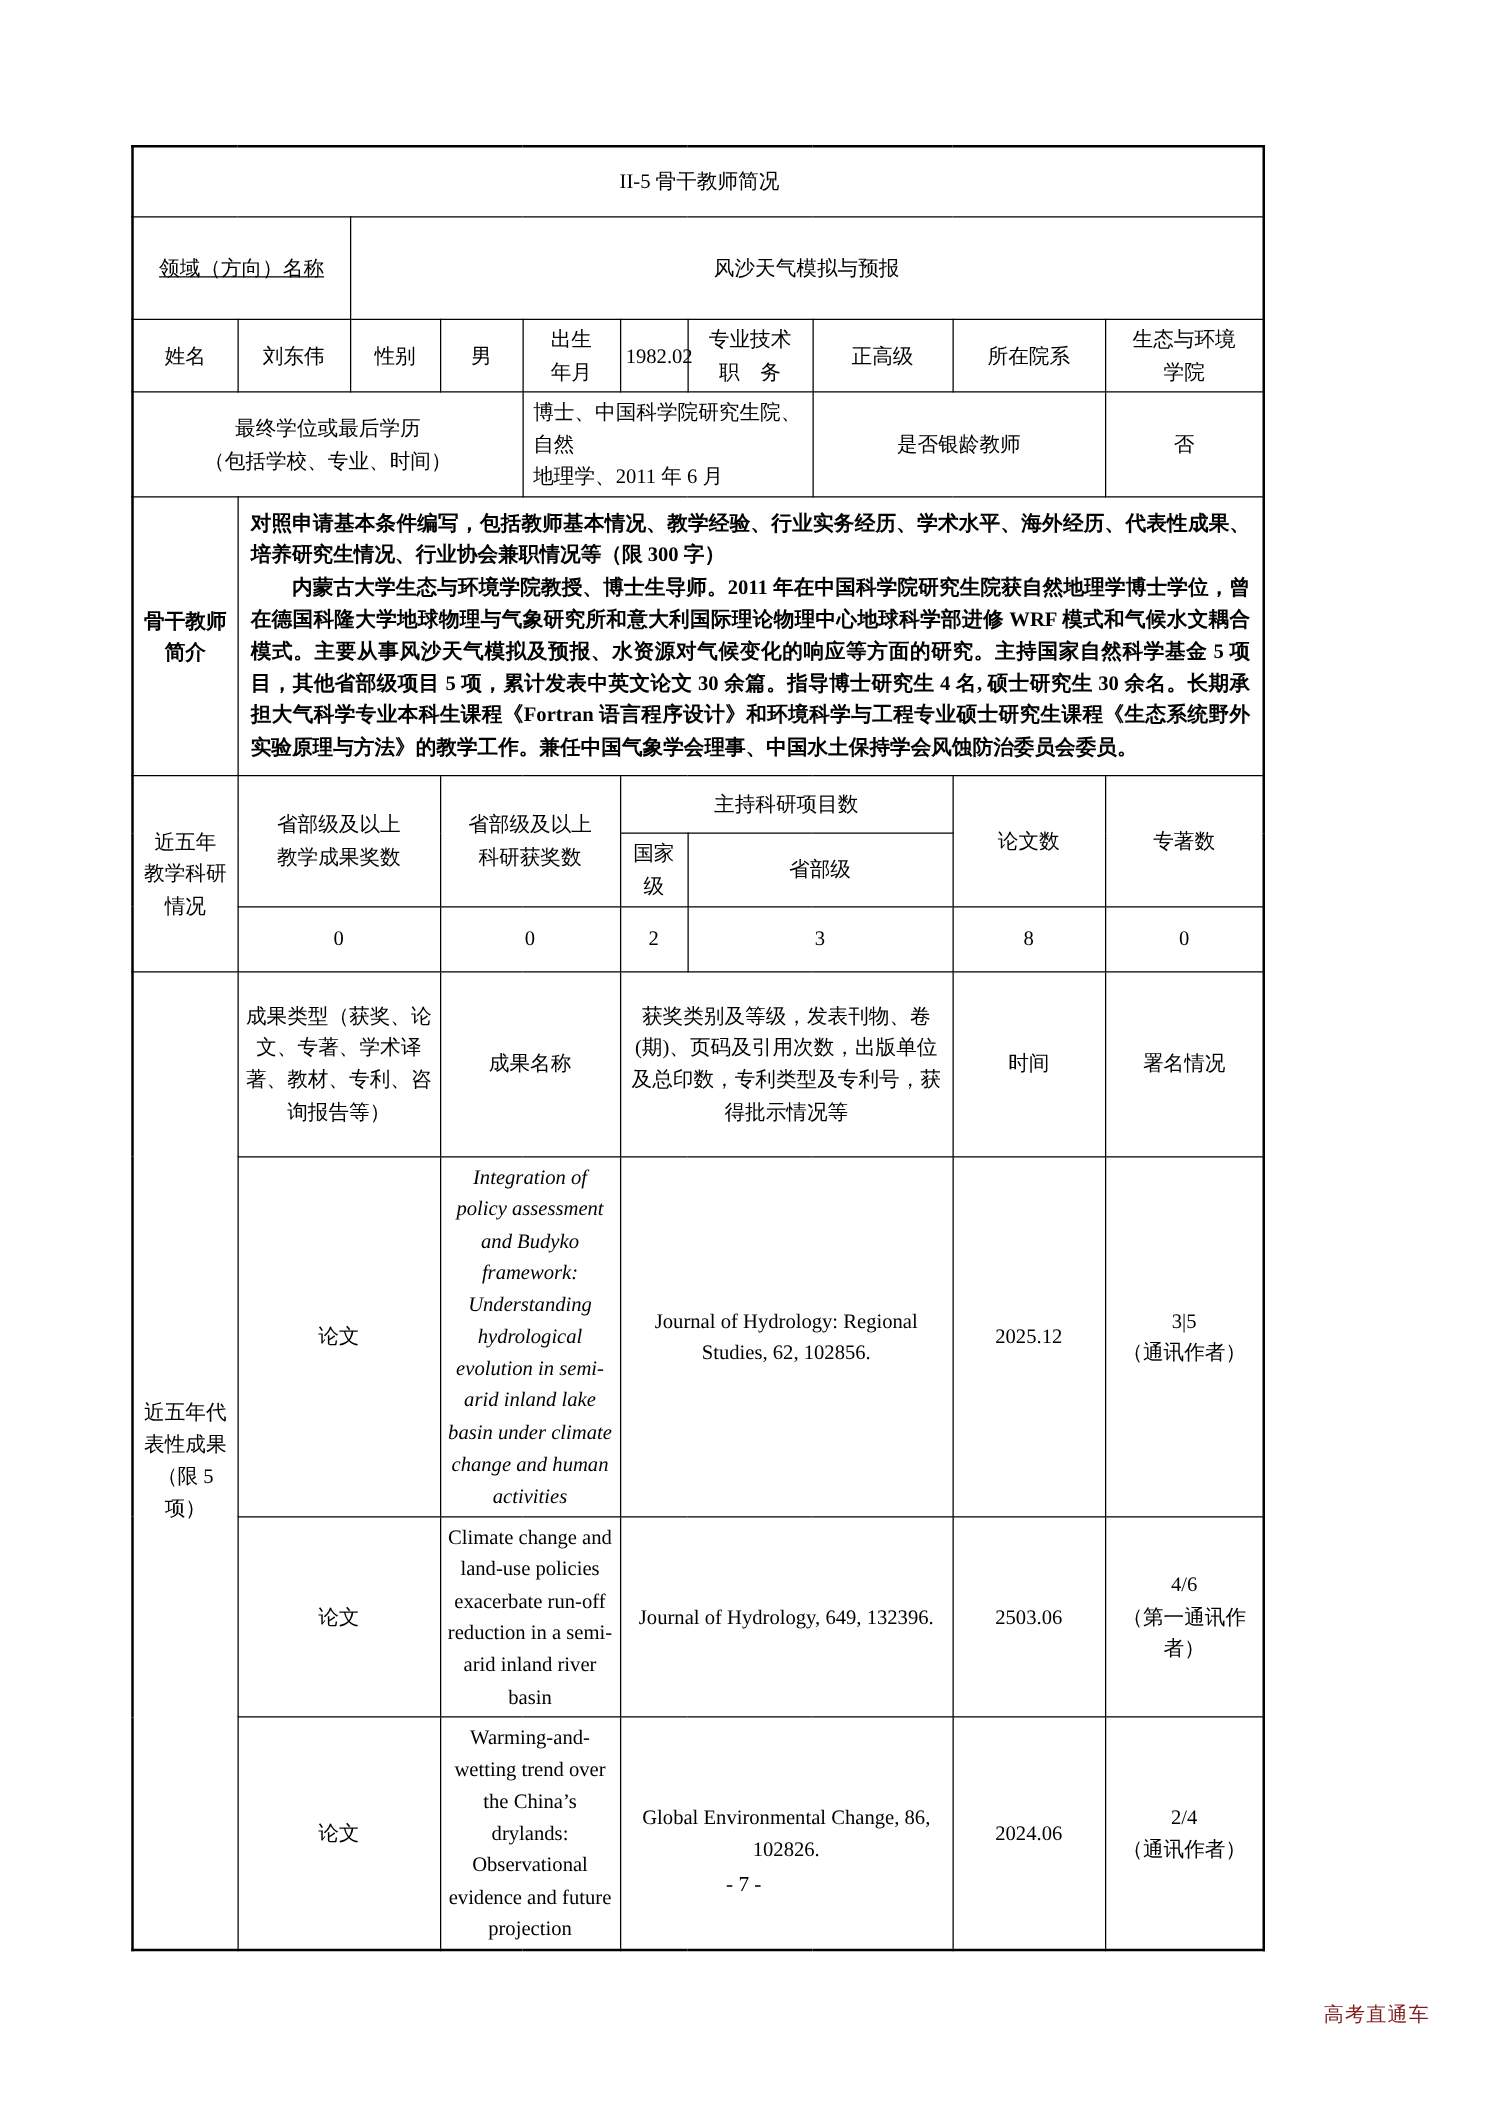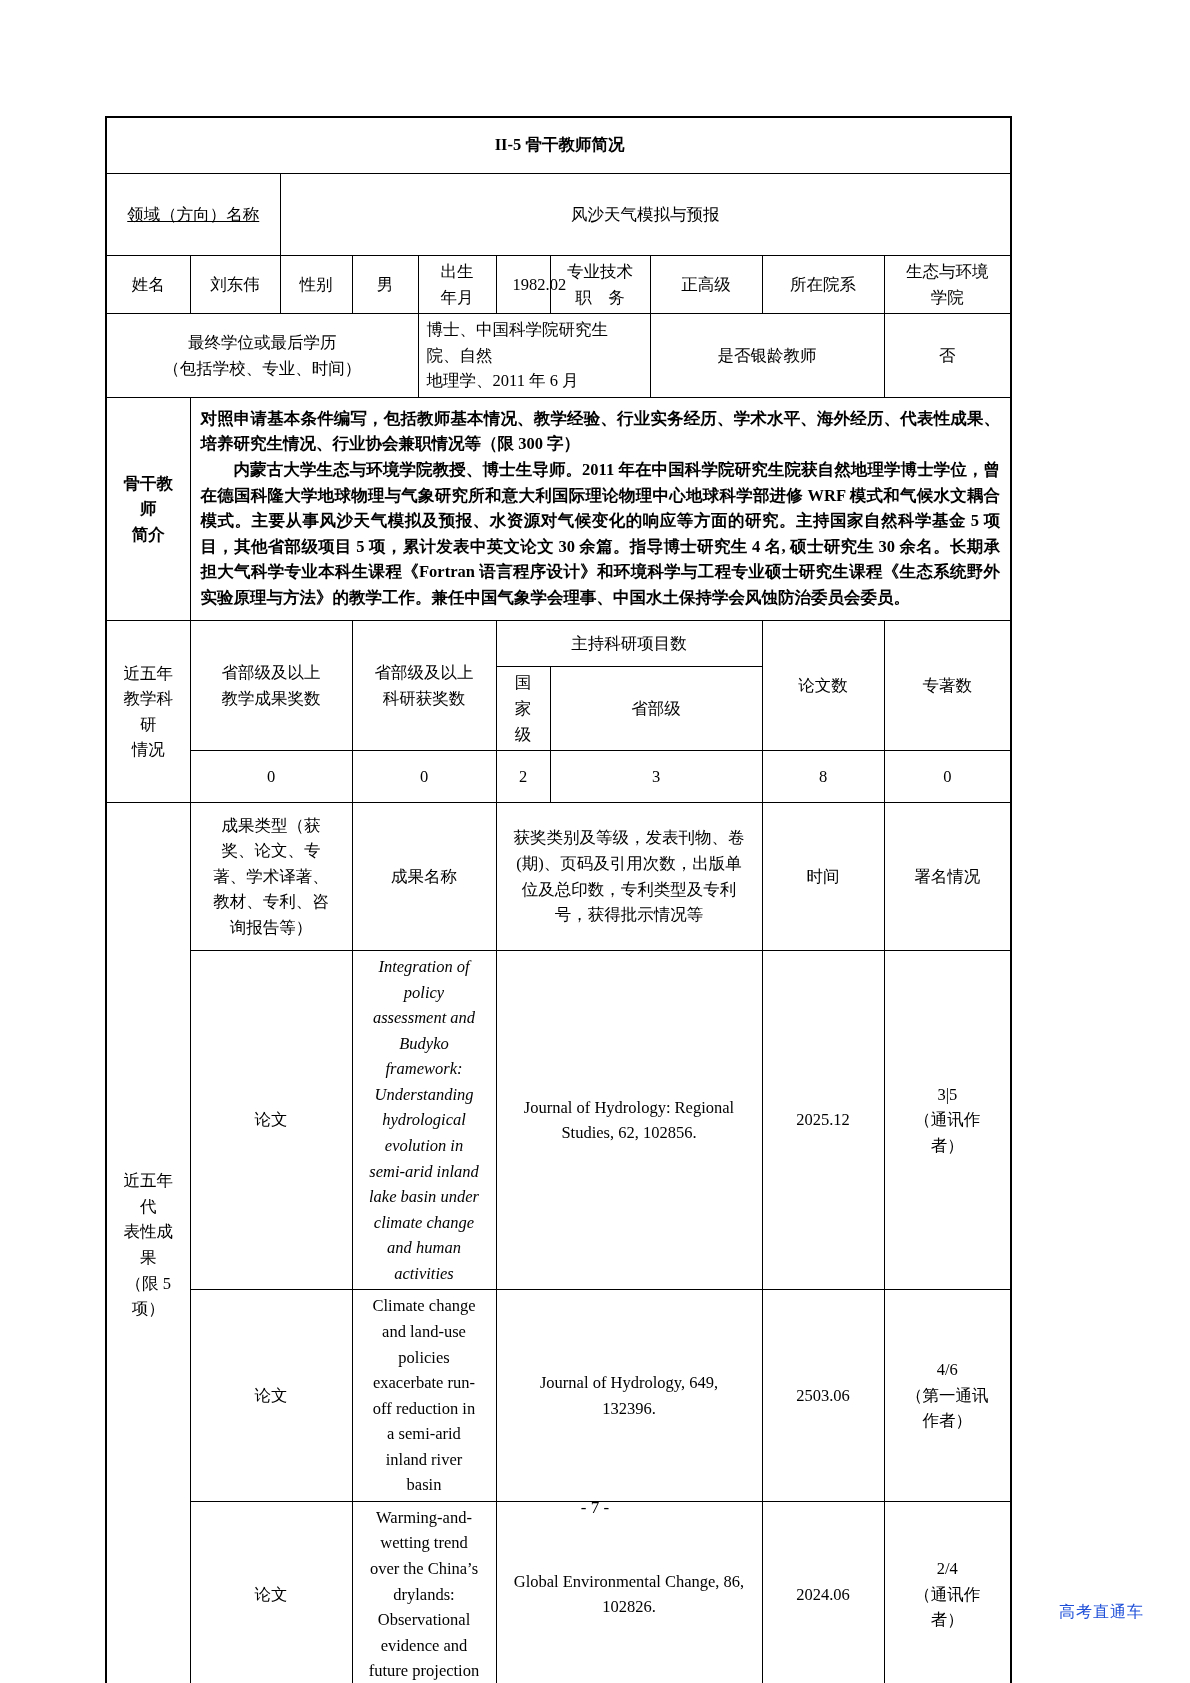--- a/index.html
+++ b/index.html
@@ -26,35 +26,35 @@
   .doc-table {
     position: absolute;
     left: 105px;
     top: 116px;
     width: 905px;
     border-collapse: collapse;
     table-layout: fixed;
   }
   .doc-table td {
     border: 1px solid #000;
-    padding: 3px 16px;
+    padding: 3px 4px;
     vertical-align: middle;
     text-align: center;
     font-size: 16.5px;
     line-height: 1.55;
   }
 
   
   .doc-table {
     border: 2px solid #000;
   }
 
   .title-cell {
     text-align: left;
-    font-weight: bold;
+    font-weight: normal;
     font-size: 18px;
     padding: 14px 10px 14px 12px !important;
     height: 56px;
   }
 
   .field-cell {
     font-size: 17px;
   }
   .two-line {
     line-height: 1.5;
@@ -111,21 +111,21 @@
     text-align: center;
     font-size: 17px;
     font-family: "Liberation Serif", "DejaVu Serif", serif;
   }
 
   .watermark {
     position: absolute;
     right: 46px;
     top: 1602px;
     font-size: 16px;
-    color: #1d4ed8;
+    color: #7f1d1d;
     font-family: "Liberation Sans", sans-serif;
     letter-spacing: 1px;
   }
 </style>
 </head>
 <body>
 
 <div class="page">
 
   <table class="doc-table">

